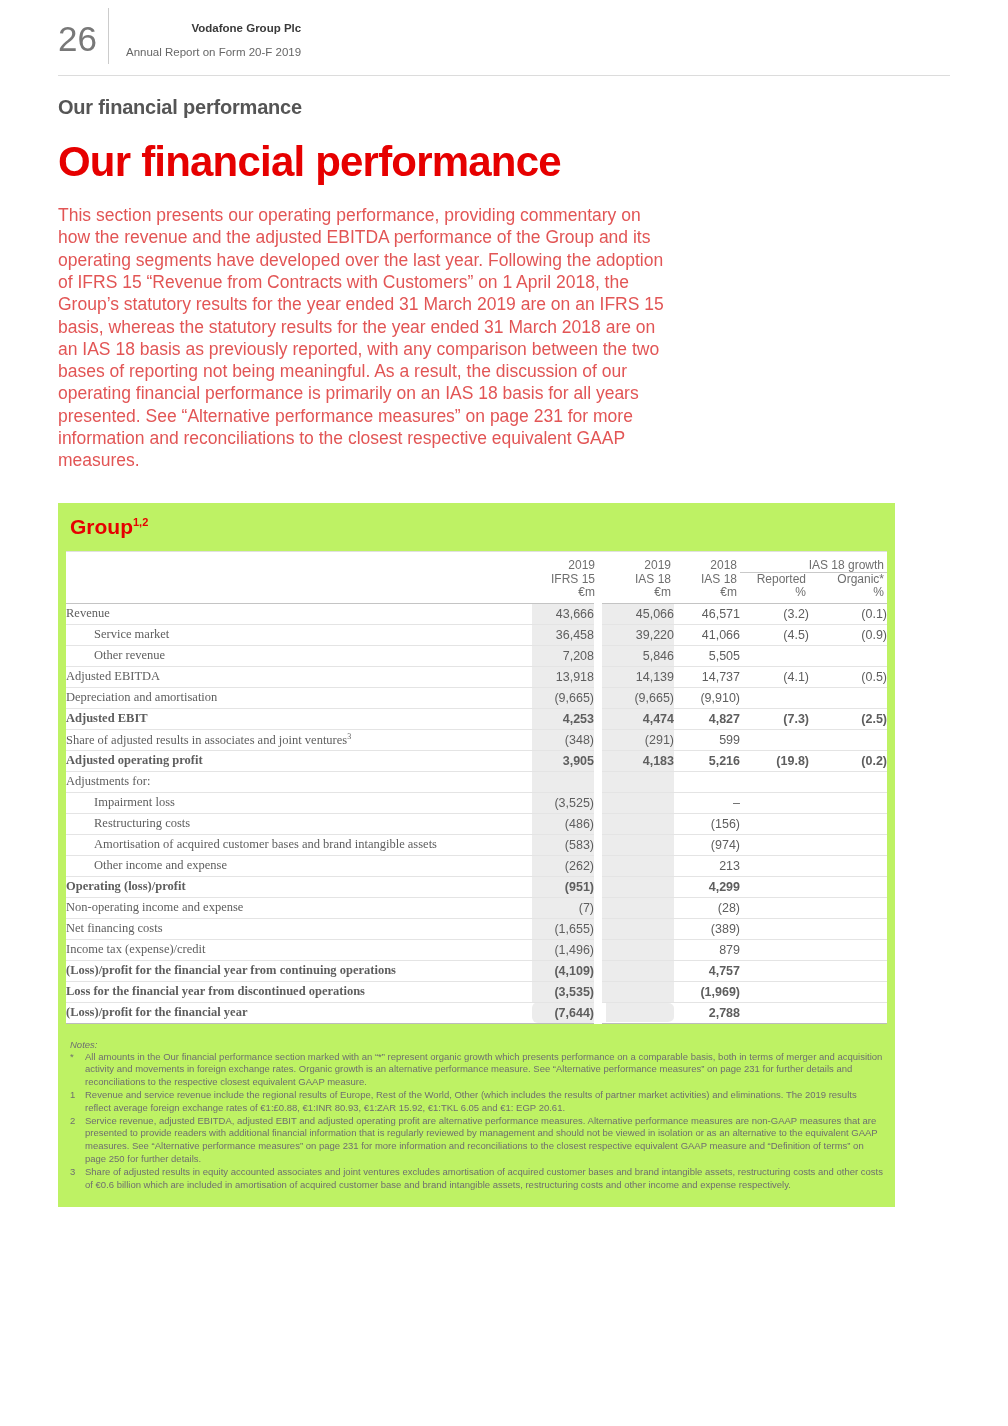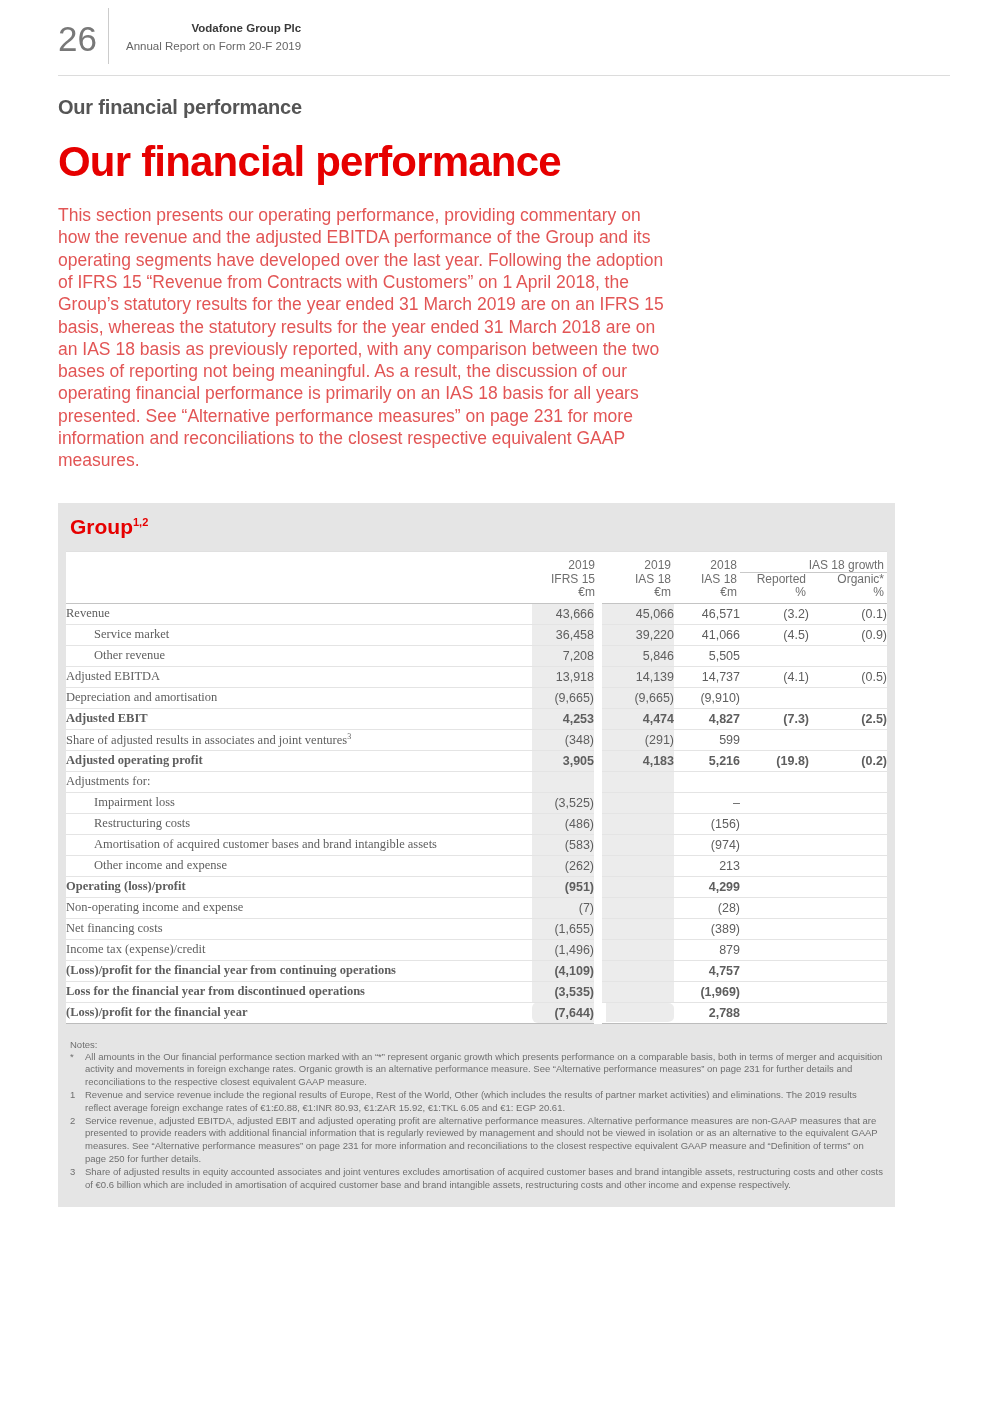--- a/index.html
+++ b/index.html
@@ -11,52 +11,52 @@
     -webkit-font-smoothing: antialiased;
   }
   .page { position: relative; width: 1008px; height: 1426px; overflow: hidden; }
 
   
   .header { display: flex; padding: 18px 58px 0 58px; }
   .page-num { font-size: 35px; color: #787878; width: 50px; line-height: 1; padding-top: 3px; }
   .vdiv { width: 1px; background: #cccccc; height: 56px; margin: -10px 17px 0 0; flex: none; }
   .hmeta { padding-top: 4px; }
   .company { font-size: 11.5px; font-weight: bold; color: #3a3a3a; text-align: right; }
-  .report { font-size: 11.5px; color: #666666; margin-top: 6px; }
+  .report { font-size: 11.5px; color: #666666; margin-top: 12px; }
   .hrule { border-top: 1px solid #dcdcdc; margin: 11px 58px 0 58px; }
 
   .section-heading { margin: 20px 58px 0; font-size: 20px; font-weight: bold; color: #555555; letter-spacing: -0.2px; }
 
   .title { margin: 21px 58px 0; font-size: 42px; font-weight: bold; color: #e60000; letter-spacing: -0.8px; line-height: 1.05; }
 
   .intro { margin: 20px 58px 0; width: 618px; font-size: 17.5px; line-height: 22.3px; color: #e25555; }
 
   
-  .panel { margin: 31px 58px 0; width: 837px; background: #e5e5e5; padding: 10px 8px 12px 8px; }
+  .panel { margin: 31px 58px 0; width: 837px; background: #bef264; padding: 10px 8px 12px 8px; }
   .group-heading { margin: 2px 4px 12px; font-size: 21px; color: #e60000; font-weight: bold; }
   .group-heading sup { font-size: 11px; font-weight: bold; }
 
   table.fin { width: 100%; border-collapse: collapse; background: #ffffff; border-top: 1px solid #e0e0e0; }
   table.fin thead th { font-weight: normal; font-size: 12px; color: #6e6e6e; text-align: right; padding: 0 3px 1px 0; line-height: 12px; vertical-align: bottom; }
   table.fin thead tr.h1 th { padding-top: 7px; }
   table.fin thead tr.h3 th { padding-bottom: 5px; }
   th.growth { border-bottom: 1px solid #c9c9c9; }
   table.fin tbody td { font-size: 12.5px; color: #5e5e5e; border-top: 1px solid #e4e4e4; height: 21px; padding: 0; white-space: nowrap; }
   td.label { text-align: left; padding-left: 8px; font-family: Liberation Serif, serif; }
   td.label.ind { padding-left: 28px; }
   td.label sup { font-size: 8px; }
   td.num { text-align: right; padding-right: 3px; }
   td.c0 { background: #ececec; }
   td.c1 { background: #ececec; border-left: 8px solid #ffffff; background-clip: padding-box; }
   tr.bold td { font-weight: bold; color: #3d3d3d; border-top-color: #bcbcbc; }
   table.fin tbody tr:first-child td { border-top-color: #c4c4c4; }
   table.fin tbody tr:last-child td { border-bottom: 1px solid #bcbcbc; border-radius: 6px; }
 
   .notes { padding: 14px 4px 4px; color: #6f6f6f; }
-  .notes-heading { font-size: 9.5px; line-height: 13px; }
+  .notes-heading { font-size: 9.5px; line-height: 13px; font-style: italic; }
   .note-item { display: flex; font-size: 9.5px; line-height: 12.8px; }
   .note-marker { width: 15px; flex: none; }
   .note-text { flex: 1; }
 </style>
 </head>
 <body>
 
 <div class="page">
 
   <header class="header">

